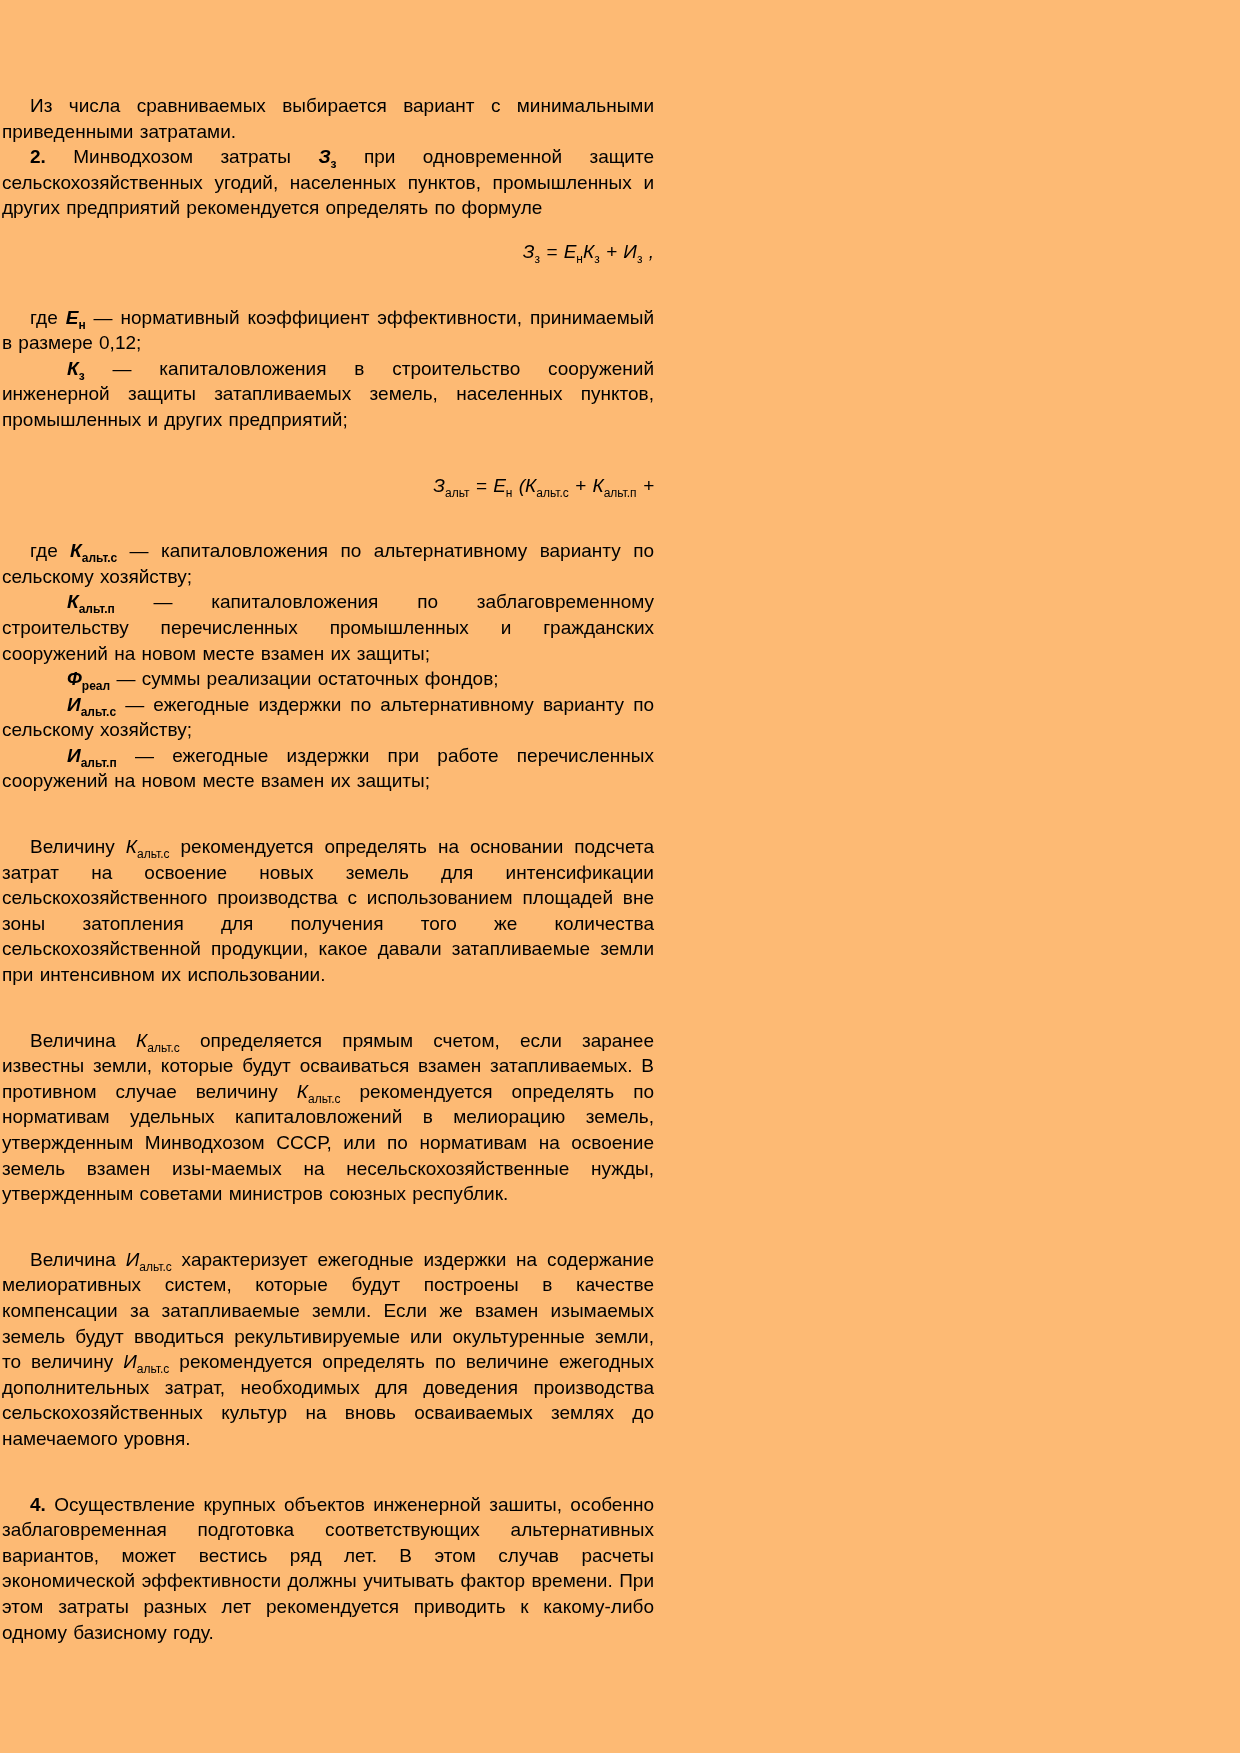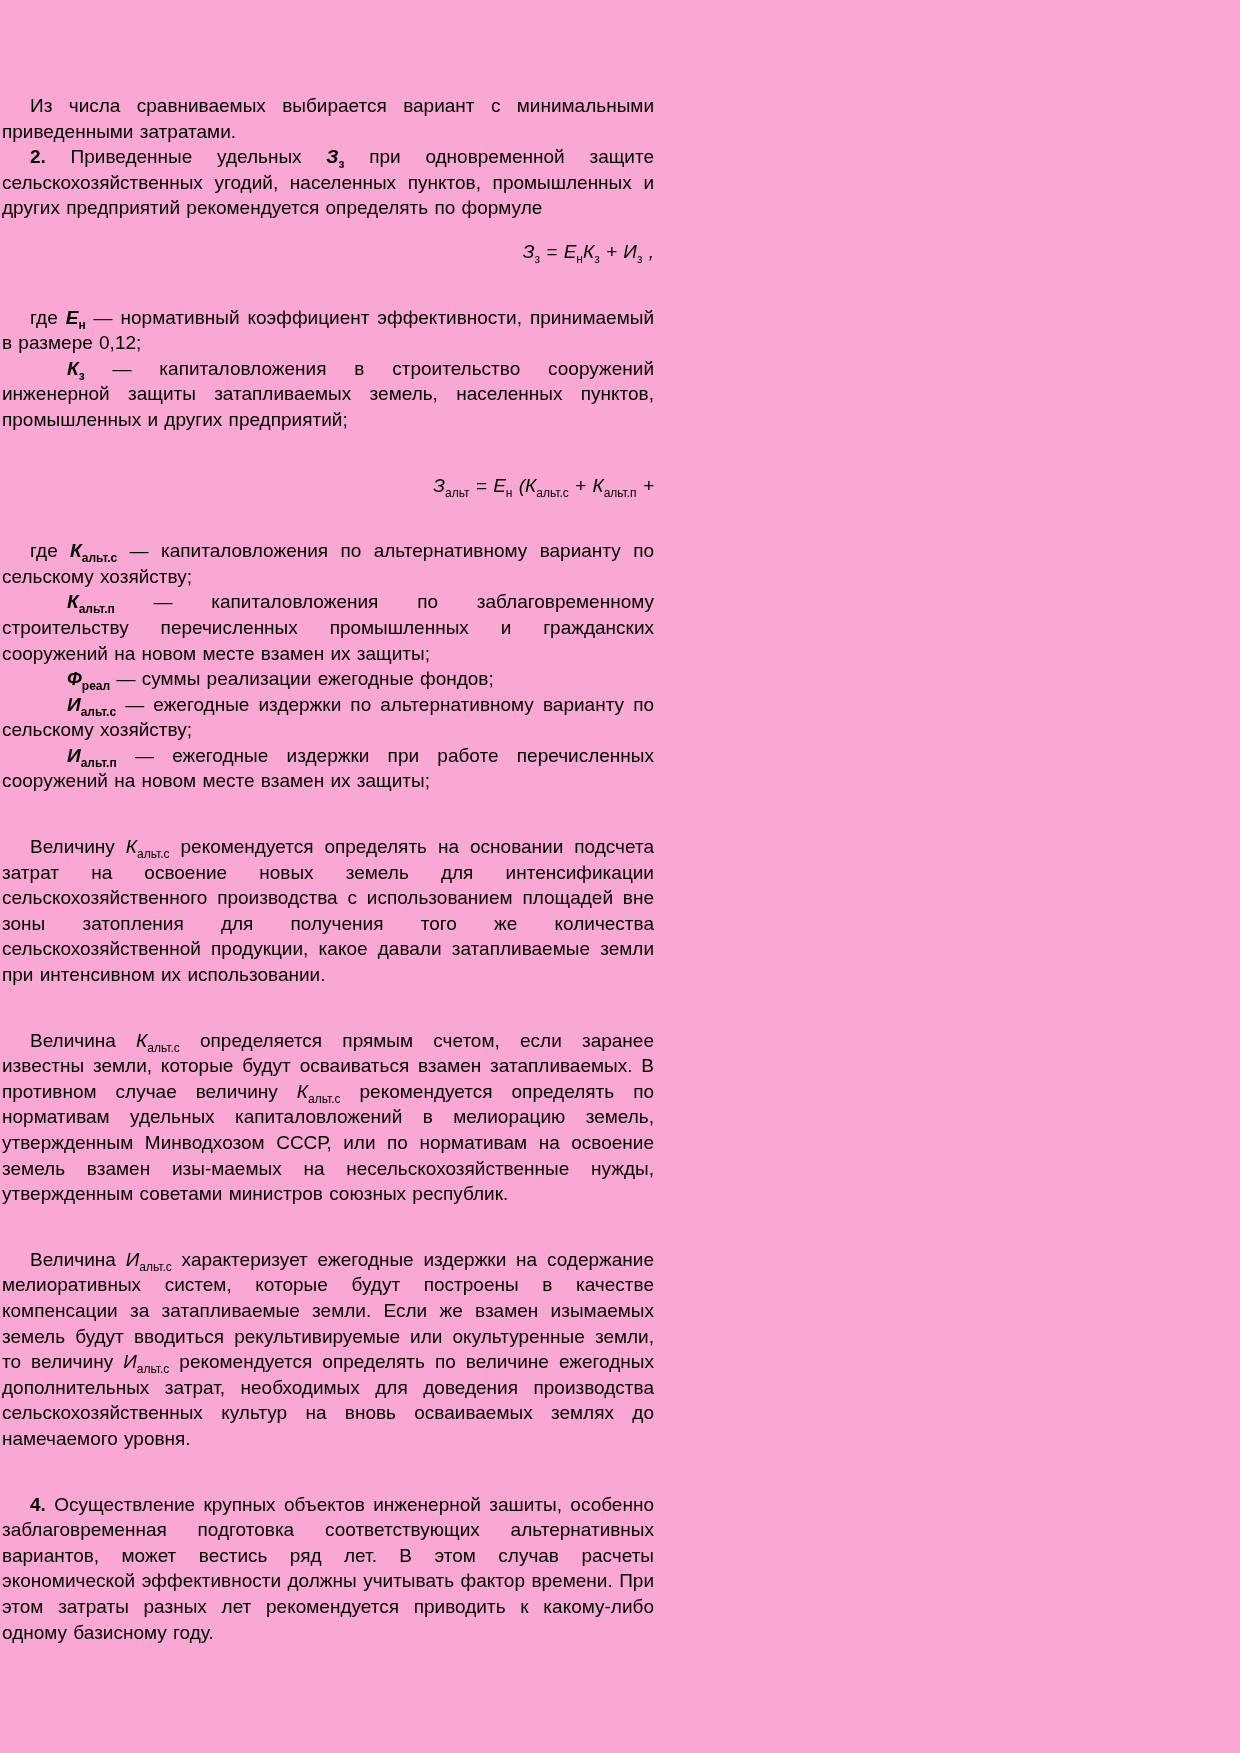--- a/index.html
+++ b/index.html
@@ -7,21 +7,21 @@
     padding: 0;
     background: #ffffff;
     color: #000000;
     font-family: "Liberation Sans", sans-serif;
   }
   .page {
     position: relative;
     width: 1240px;
     height: 1753px;
     box-sizing: border-box;
-    background: #f9a8d4;
+    background: #fdba74;
     padding: 93px 586px 40px 2px; 
     overflow: hidden;
   }
   .doc p {
     margin: 0;
     font-size: 19px;
     line-height: 25.6px;
     text-align: justify;
     word-spacing: 1px;
   }
@@ -44,28 +44,28 @@
     font-style: normal;
     letter-spacing: 0;
   }
 </style>
 </head>
 <body>
 
 <div class="page">
   <div class="doc" id="doc-body">
       <p class="body-p"><span>Из числа сравниваемых выбирается вариант с минимальными приведенными затратами.</span></p>
-      <p class="body-p"><span class="b">2.</span><span> Приведенные удельных </span><span class="b i">З<sub>з</sub></span><span> при одновременной защите сельскохозяйственных угодий, населенных пунктов, промышленных и других предприятий рекомендуется определять по формуле</span></p>
+      <p class="body-p"><span class="b">2.</span><span> Минводхозом затраты </span><span class="b i">З<sub>з</sub></span><span> при одновременной защите сельскохозяйственных угодий, населенных пунктов, промышленных и других предприятий рекомендуется определять по формуле</span></p>
       <p class="formula-p"><span>З<sub>з</sub></span><span> = </span><span>Е<sub>н</sub></span><span>К<sub>з</sub></span><span> + </span><span>И<sub>з</sub></span><span> ,</span></p>
       <p class="where-p gap-before"><span>где  </span><span class="b i">Е<sub>н</sub></span><span> — нормативный коэффициент эффективности, принимаемый в размере 0,12;</span></p>
       <p class="def-p"><span class="b i">К<sub>з</sub></span><span> — капиталовложения в строительство сооружений инженерной защиты затапливаемых земель, населенных пунктов, промышленных и других предприятий;</span></p>
       <p class="formula-p gap-before"><span>З<sub>альт</sub></span><span> = </span><span>Е<sub>н</sub></span><span> (</span><span>К<sub>альт.с</sub></span><span> + </span><span>К<sub>альт.п</sub></span><span> +</span></p>
       <p class="where-p gap-before"><span>где  </span><span class="b i">К<sub>альт.с</sub></span><span> — капиталовложения по альтернативному варианту по сельскому хозяйству;</span></p>
       <p class="def-p"><span class="b i">К<sub>альт.п</sub></span><span> — капиталовложения по заблаговременному строительству перечисленных промышленных и гражданских сооружений на новом месте взамен их защиты;</span></p>
-      <p class="def-p"><span class="b i">Ф<sub>реал</sub></span><span> — суммы реализации ежегодные фондов;</span></p>
+      <p class="def-p"><span class="b i">Ф<sub>реал</sub></span><span> — суммы реализации остаточных фондов;</span></p>
       <p class="def-p"><span class="b i">И<sub>альт.с</sub></span><span> — ежегодные издержки по альтернативному варианту по сельскому хозяйству;</span></p>
       <p class="def-p"><span class="b i">И<sub>альт.п</sub></span><span> — ежегодные издержки при работе перечисленных сооружений на новом месте взамен их защиты;</span></p>
       <p class="body-p gap-before"><span>Величину </span><span class="i">К<sub>альт.с</sub></span><span> рекомендуется определять на основании подсчета затрат на освоение новых земель для интенсификации сельскохозяйственного производства с использованием площадей вне зоны затопления для получения того же количества сельскохозяйственной продукции, какое давали затапливаемые земли при интенсивном их использовании.</span></p>
       <p class="body-p gap-before"><span>Величина </span><span class="i">К<sub>альт.с</sub></span><span> определяется прямым счетом, если заранее известны земли, которые будут осваиваться взамен затапливаемых. В противном случае величину </span><span class="i">К<sub>альт.с</sub></span><span> рекомендуется определять по нормативам удельных капиталовложений в мелиорацию земель, утвержденным Минводхозом СССР, или по нормативам на освоение земель взамен изы-маемых на несельскохозяйственные нужды, утвержденным советами министров союзных республик.</span></p>
       <p class="body-p gap-before"><span>Величина </span><span class="i">И<sub>альт.с</sub></span><span> характеризует ежегодные издержки на содержание мелиоративных систем, которые будут построены в качестве компенсации за затапливаемые земли. Если же взамен изымаемых земель будут вводиться рекультивируемые или окультуренные земли, то величину </span><span class="i">И<sub>альт.с</sub></span><span> рекомендуется определять по величине ежегодных дополнительных затрат, необходимых для доведения производства сельскохозяйственных культур на вновь осваиваемых землях до намечаемого уровня.</span></p>
       <p class="body-p gap-before"><span class="b">4.</span><span> Осуществление крупных объектов инженерной зашиты, особенно заблаговременная подготовка соответствующих альтернативных вариантов, может вестись ряд лет. В этом случав расчеты экономической эффективности должны учитывать фактор времени. При этом затраты разных лет рекомендуется приводить к какому-либо одному базисному году.</span></p>
     </div>
 </div>
 
 </body></html>

